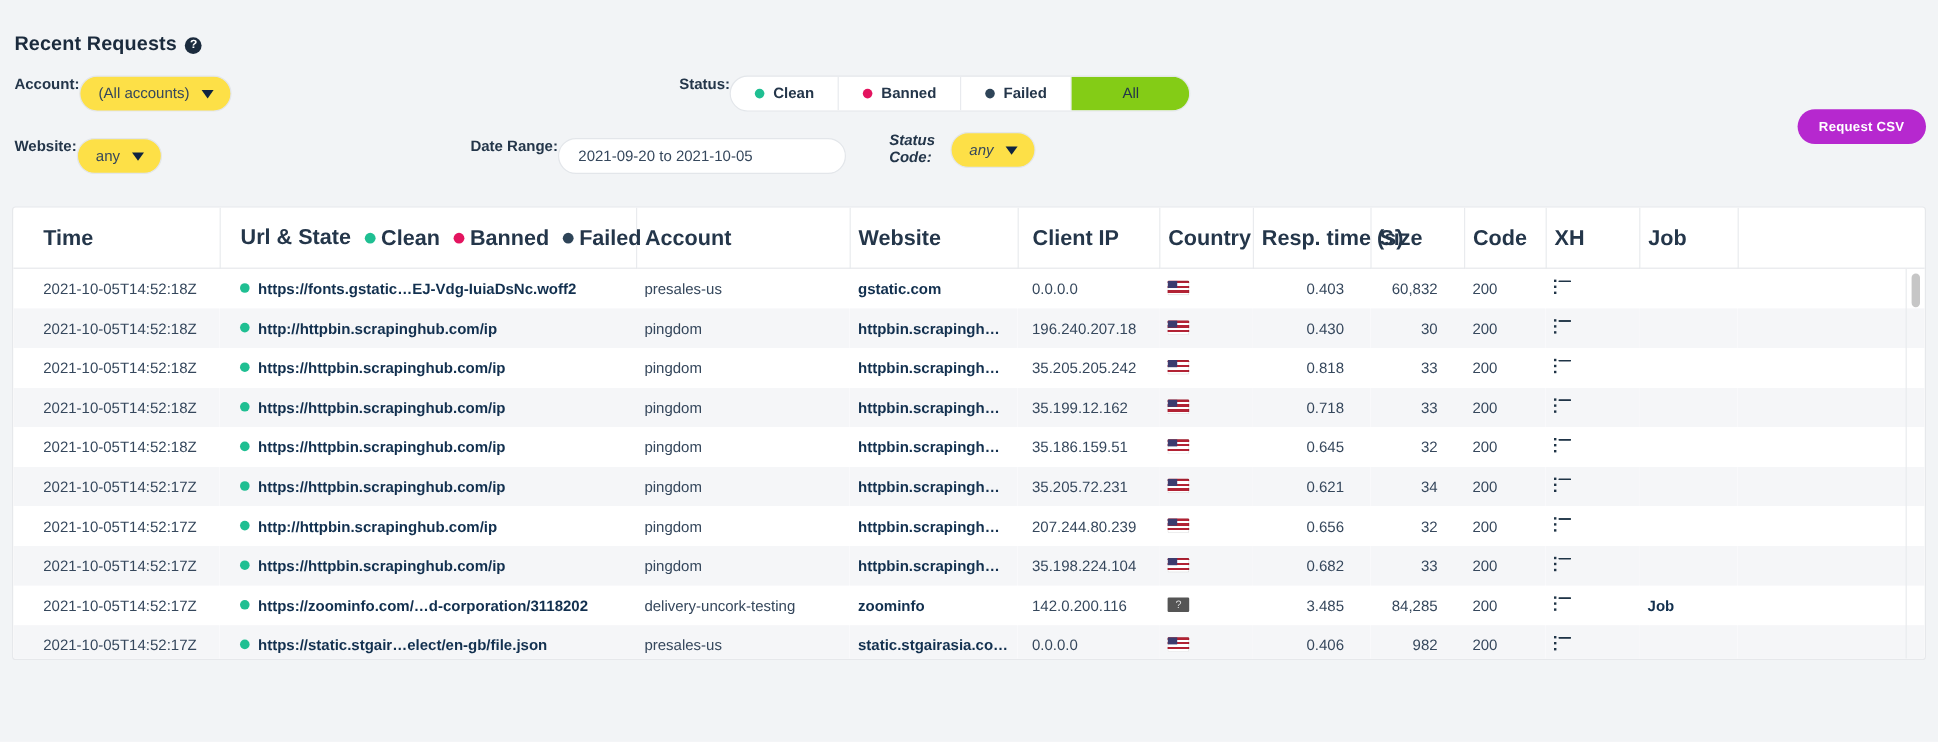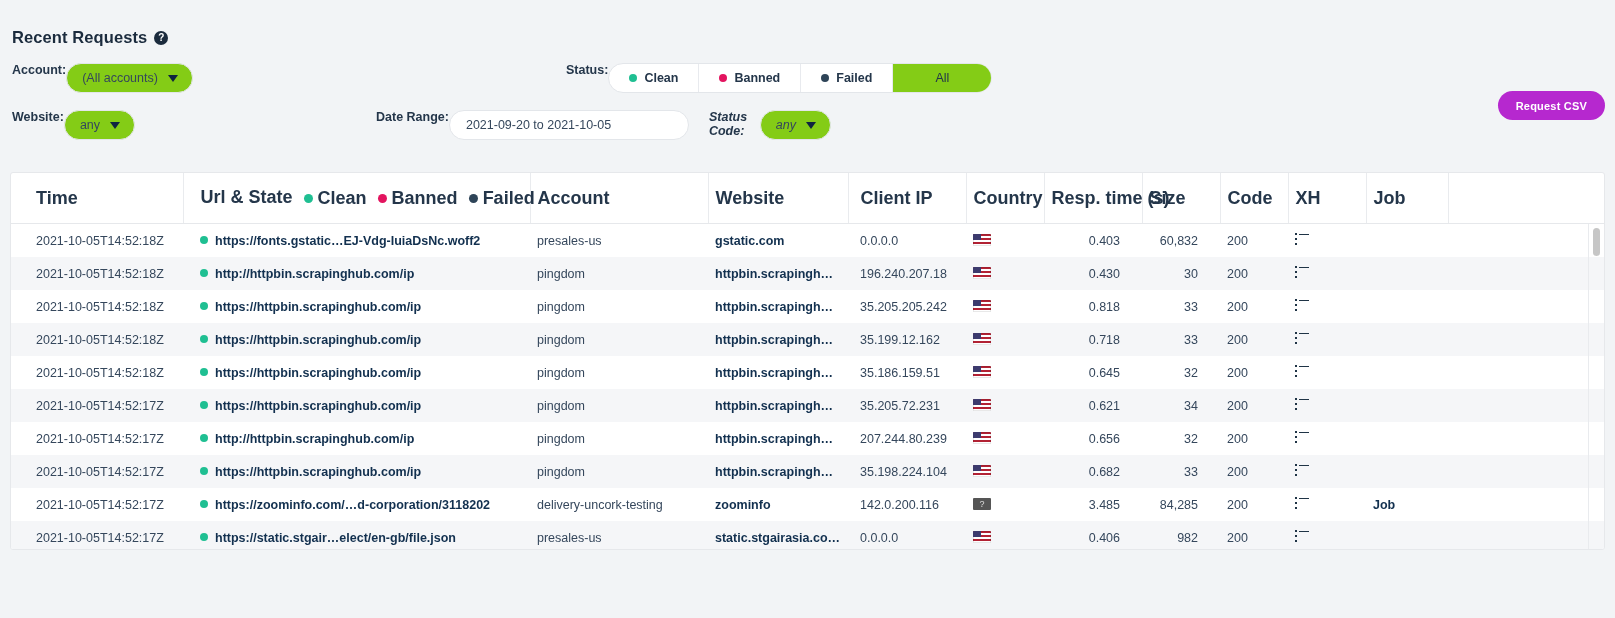--- a/index.html
+++ b/index.html
@@ -21,21 +21,21 @@
     font-size: 10px; font-weight: bold; display:flex; align-items:center; justify-content:center;
     line-height: 1; cursor: pointer; }
 
   
   .filters { position: relative; padding: 0 2px; }
   .filter-row-1 { display: flex; align-items: flex-end; gap: 0; margin-top: 16px; }
   .field { display: flex; flex-direction: row; }
   .field-label { font-size: 12.5px; font-weight: bold; color: #24364a; margin-bottom: 7px; }
 
   .select-box {
-    background: #84cc16; border: 1px solid #e3e6ea; border-radius: 20px;
+    background: #fde047; border: 1px solid #e3e6ea; border-radius: 20px;
     height: 30px; display: flex; align-items: center; justify-content: space-between;
     padding: 0 14px 0 15px; font-size: 12.5px; color: #35475c; cursor: pointer;
   }
   .select-box .caret { width: 0; height: 0; border-left: 5.5px solid transparent;
     border-right: 5.5px solid transparent; border-top: 7px solid #0f2440; margin-left: 10px; }
 
   #account-field { width: 525px; }
   #website-field { width: 340px; }
   #statuscode-field { width: 122px; font-style: italic; }
 
@@ -48,21 +48,21 @@
   .segmented { display: flex; background: #fff; border: 1px solid #e3e6ea; border-radius: 20px;
     height: 30px; overflow: hidden; }
   .seg { display: flex; align-items: center; justify-content: center; gap: 7px;
     padding: 0 20px; font-size: 12.5px; font-weight: bold; color: #24364a;
     border-right: 1px solid #e8eaee; cursor: pointer; height: 100%; white-space: nowrap; }
   .seg:last-child { border-right: 0; }
   .seg.active { background: #84cc16; font-weight: normal; }
   .seg .dot { width: 8px; height: 8px; border-radius: 50%; display: inline-block; }
   #seg-all { width: 98px; }
 
-  .filter-row-2 { display: flex; align-items: flex-start; gap: 0; margin-top: 17px; }
+  .filter-row-2 { display: flex; align-items: flex-end; gap: 16px; margin-top: 17px; }
 
   .btn-csv {
     position: absolute; right: 0px; top: 28px;
     background: #b628cf; color: #fff; border: none; border-radius: 18px;
     height: 29px; padding: 0 18px; font-size: 11px; font-weight: bold;
     cursor: pointer; letter-spacing: .2px;
   }
 
   
   .table-card { margin-top: 27px; background: #fff; border: 1px solid #e6e8eb;

